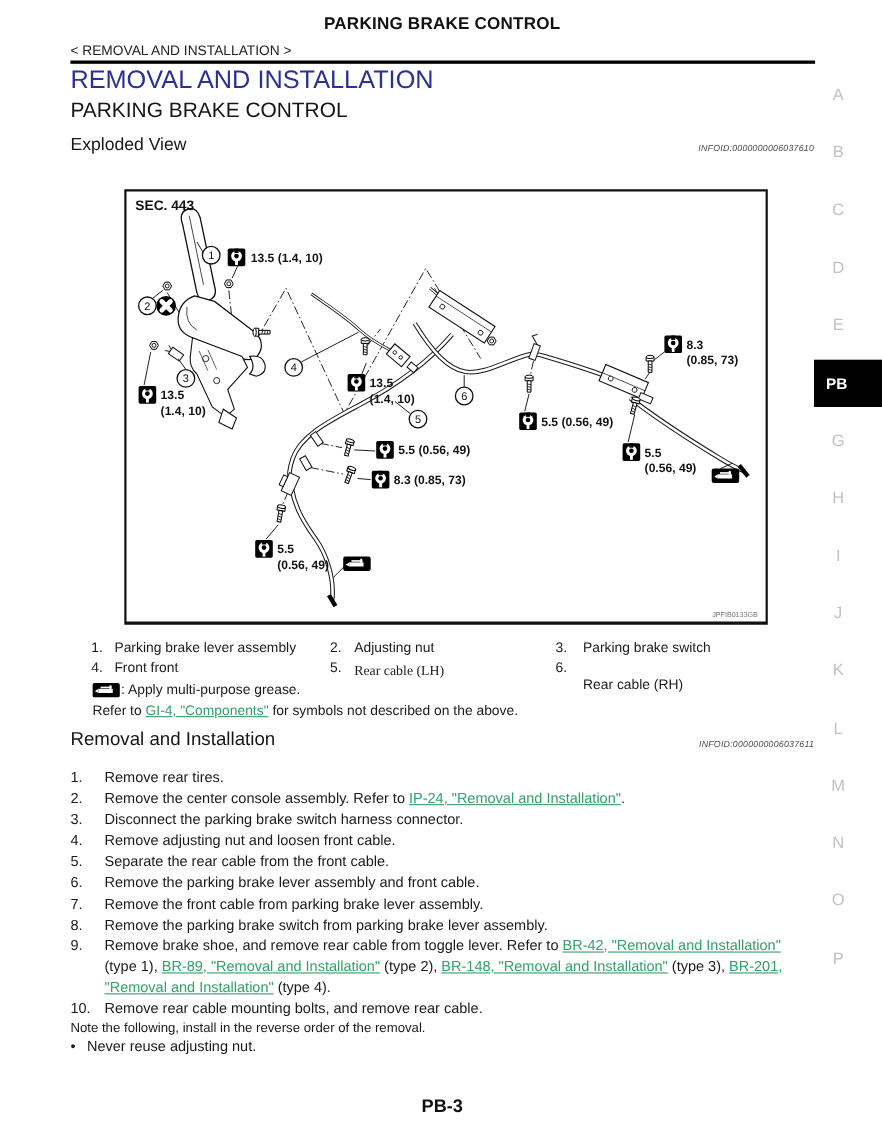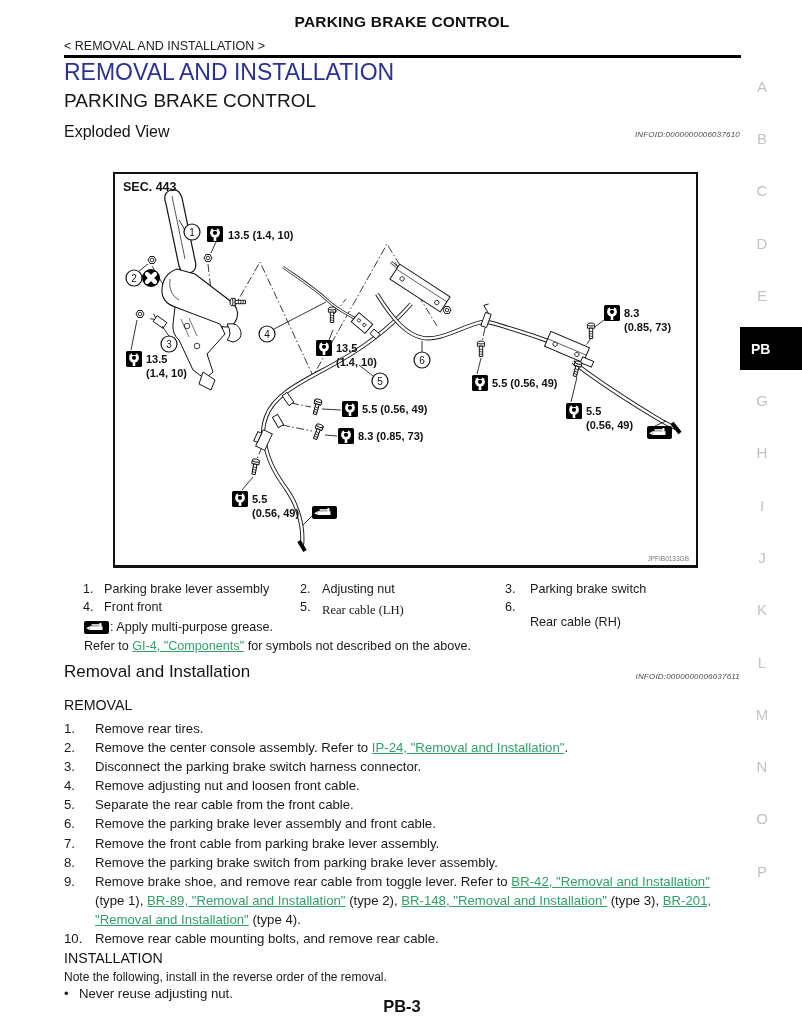--- a/index.html
+++ b/index.html
@@ -343,21 +343,20 @@
   </div>
 
   <div class="refer-line">
     <span>Refer to </span><a class="glink" href="#">GI-4, "Components"</a><span> for symbols not described on the above.</span>
   </div>
 
   <div class="ri-head">Removal and Installation</div>
   <div class="infoid" id="infoid2">INFOID:0000000006037611</div>
 
   <div id="removal-block">
-    <div class="block-subhead">REMOVAL</div>
     <div id="steps">
         <div class="step">
           <span class="step-num">1.</span>
           <span class="step-text">Remove rear tires.</span>
         </div>
         <div class="step">
           <span class="step-num">2.</span>
           <span class="step-text">Remove the center console assembly. Refer to <a class="glink" href="#">IP-24, "Removal and Installation"</a>.</span>
         </div>
         <div class="step">
@@ -386,21 +385,20 @@
         </div>
         <div class="step">
           <span class="step-num">9.</span>
           <span class="step-text">Remove brake shoe, and remove rear cable from toggle lever. Refer to <a class="glink" href="#">BR-42, "Removal and Installation"</a> (type 1), <a class="glink" href="#">BR-89, "Removal and Installation"</a> (type 2), <a class="glink" href="#">BR-148, "Removal and Installation"</a> (type 3), <a class="glink" href="#">BR-201, "Removal and Installation"</a> (type 4).</span>
         </div>
         <div class="step">
           <span class="step-num">10.</span>
           <span class="step-text">Remove rear cable mounting bolts, and remove rear cable.</span>
         </div>
       </div>
-    <div class="block-subhead" id="install-head">INSTALLATION</div>
     <div class="note-line">Note the following, install in the reverse order of the removal.</div>
     <div class="bullet-line">
       <span class="bullet-dot">•</span>
       <span>Never reuse adjusting nut.</span>
     </div>
   </div>
 
   <div class="page-num">PB-3</div>
 
   <div id="sidebar">

